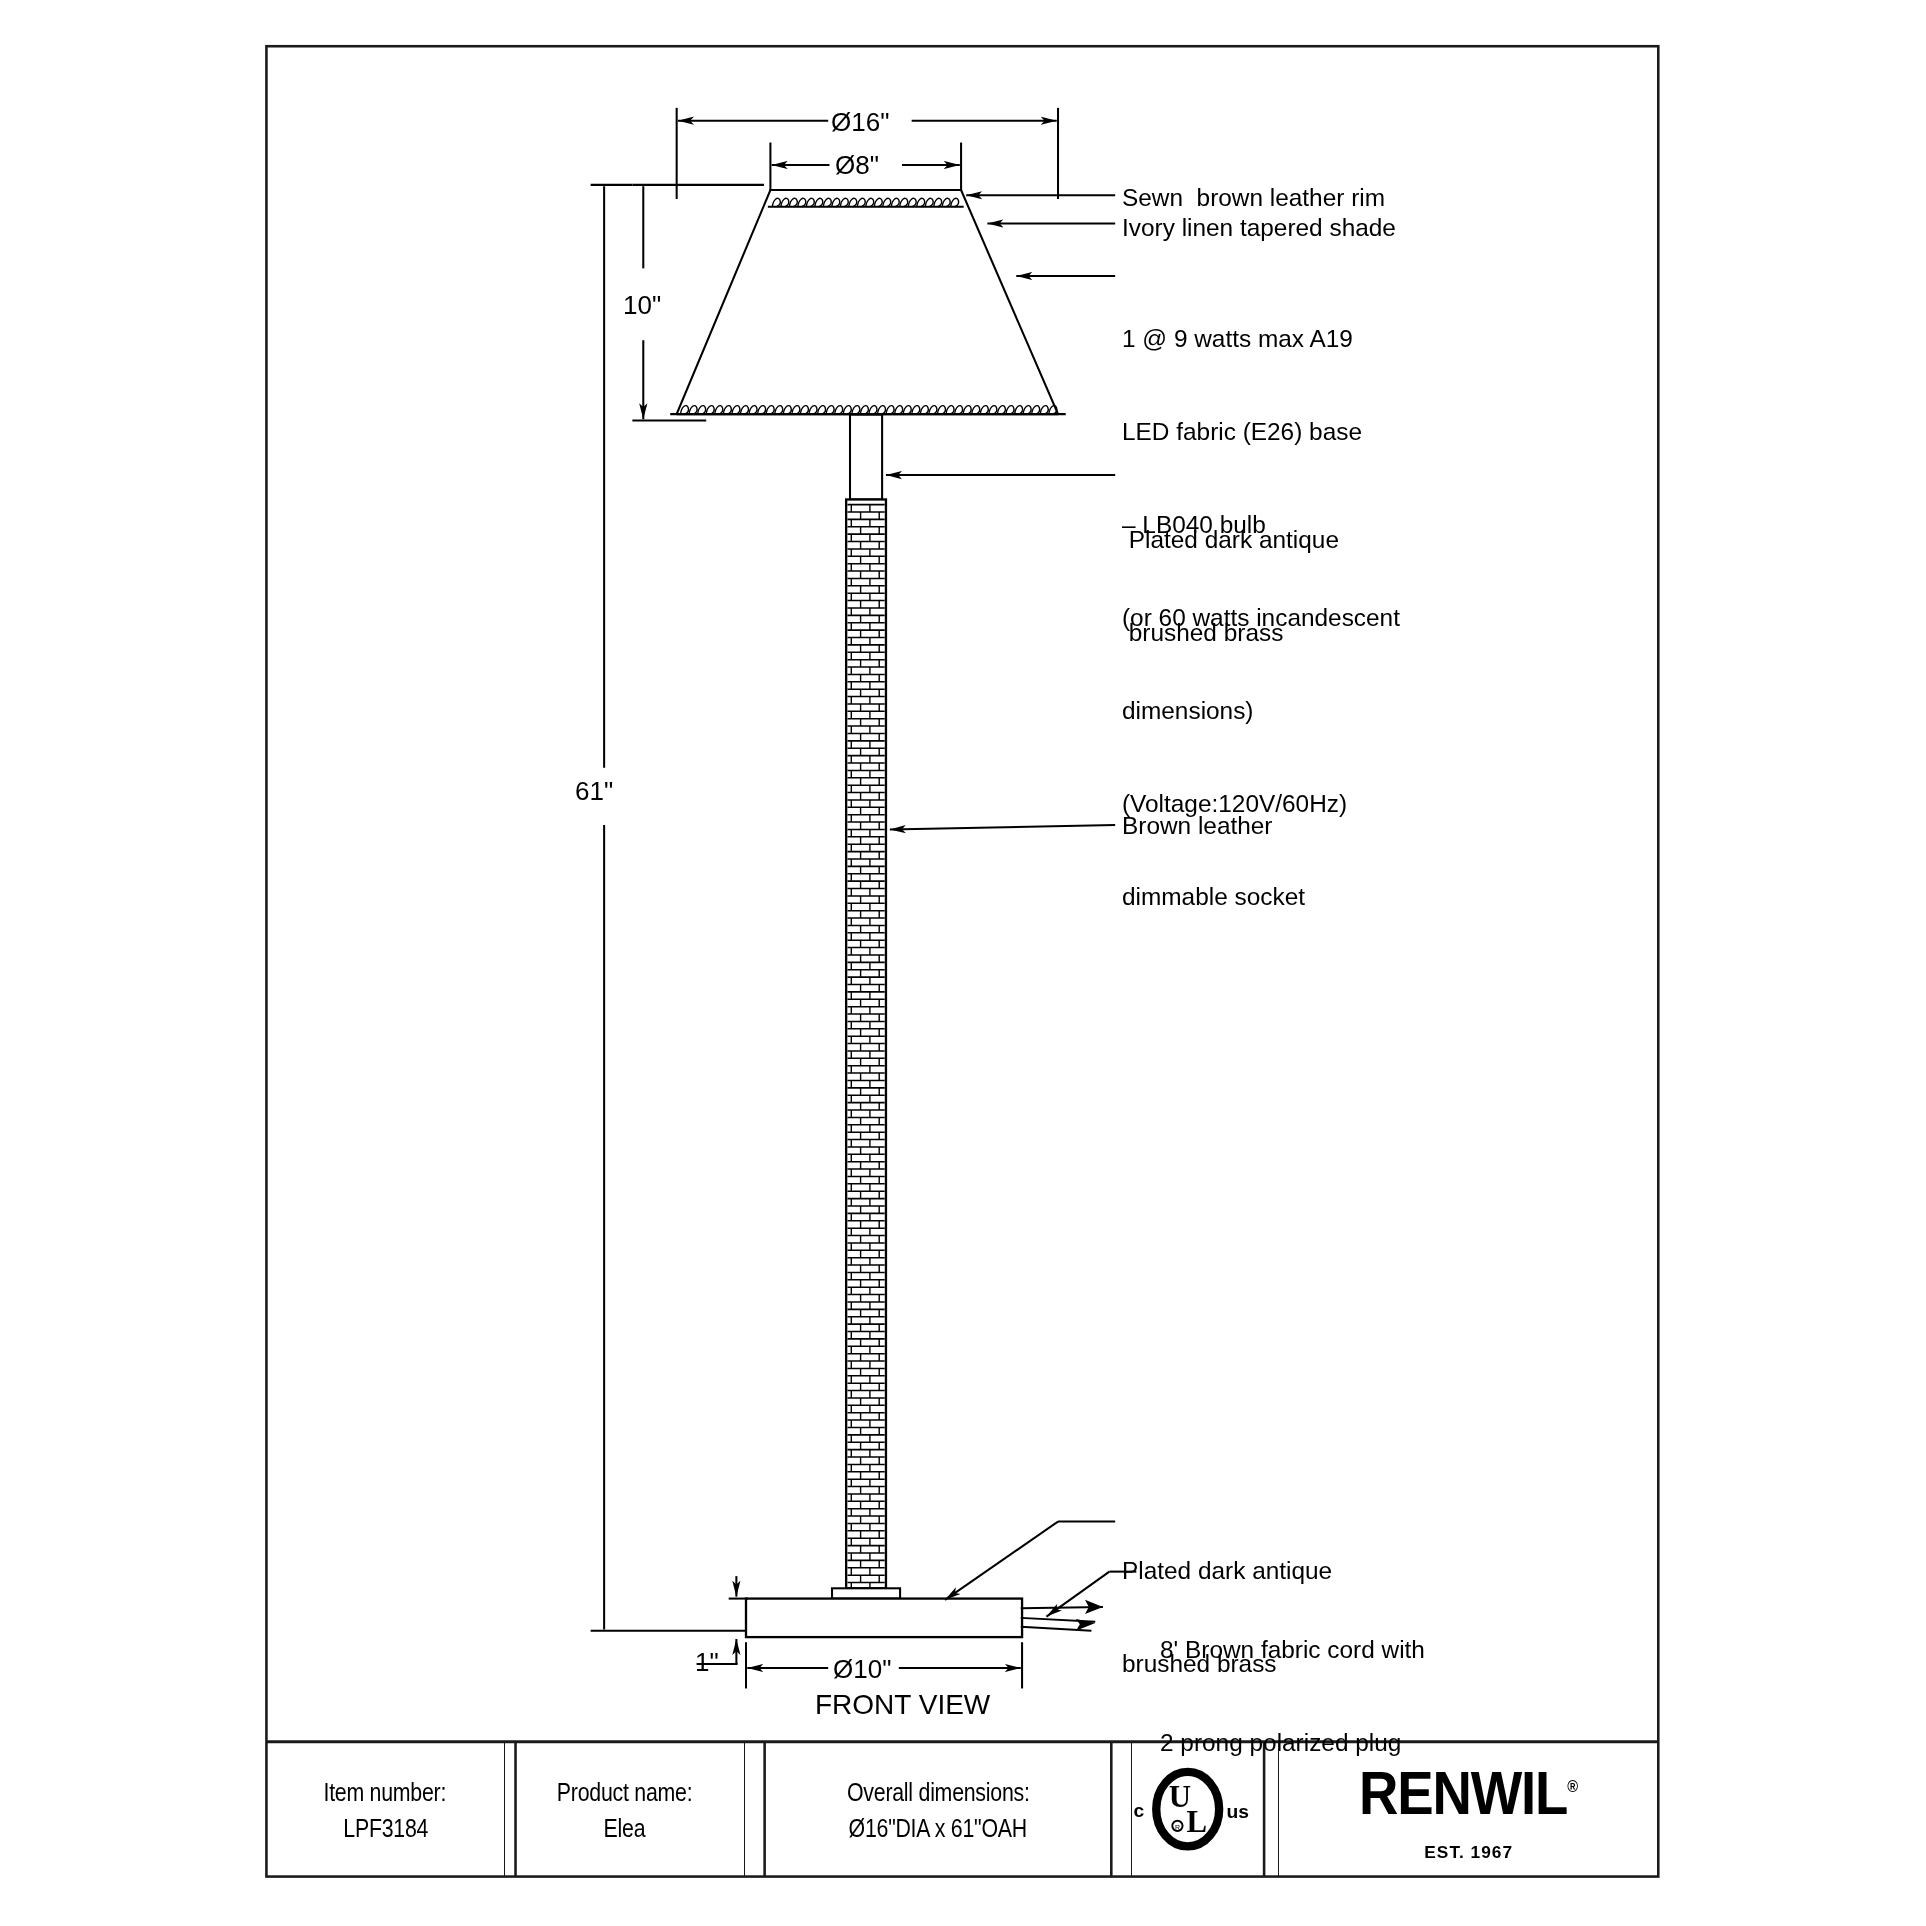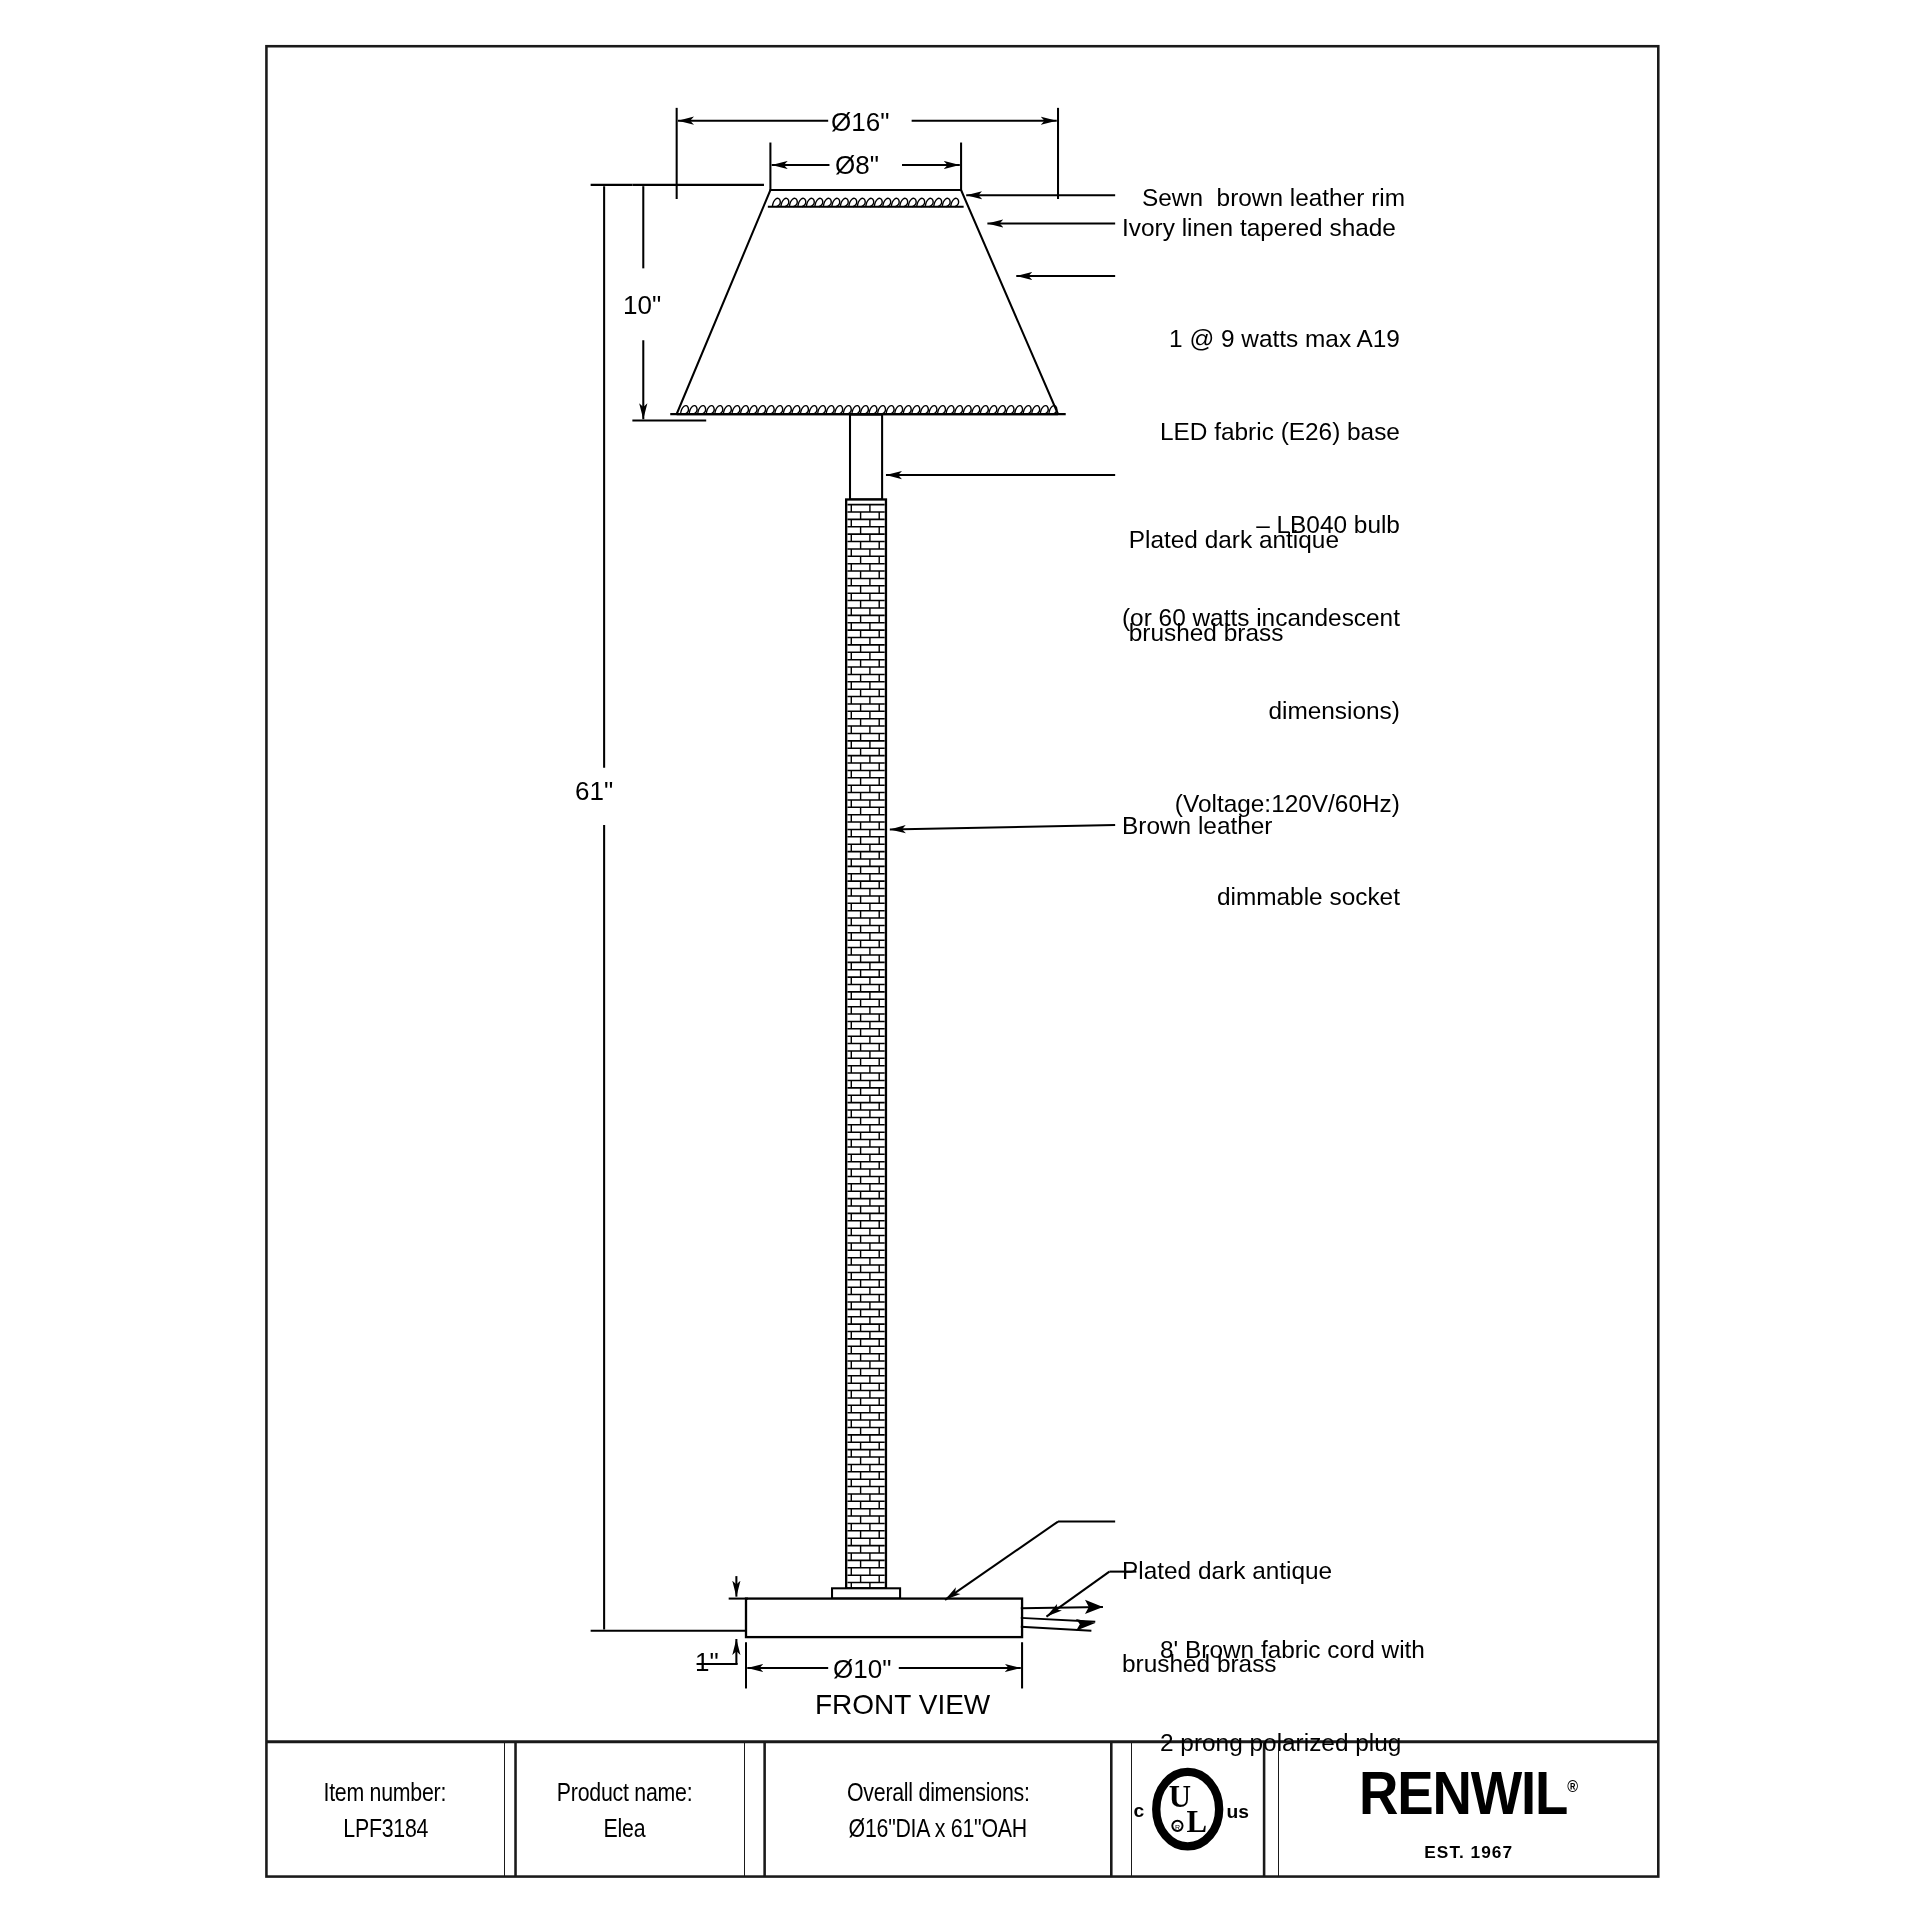--- a/index.html
+++ b/index.html
@@ -794,25 +794,25 @@
   <div class="dimtext" style="left:623px; top:290px;">10"</div>
 
   <div class="dimtext" style="left:575px; top:776px;">61"</div>
 
   <div class="dimtext" style="left:695px; top:1647px;">1"</div>
 
   <div class="dimtext" style="left:833px; top:1654px;">Ø10"</div>
 
   <div class="viewlabel" style="left:815px; top:1689px;">FRONT VIEW</div>
 
-  <div class="anno" style="left:1122px; top:182px;margin-left:20px;">Sewn  brown leather rim</div>
+  <div class="anno" style="left:1122px; top:182px;">Sewn  brown leather rim</div>
 
   <div class="anno" style="left:1122px; top:212px;">Ivory linen tapered shade</div>
 
-  <div class="anno" style="left:1122px; top:261px;text-align:right;">
+  <div class="anno" style="left:1122px; top:261px;">
     <div>1 @ 9 watts max A19</div>
     <div>LED fabric (E26) base</div>
     <div>– LB040 bulb</div>
     <div>(or 60 watts incandescent</div>
     <div>dimensions)</div>
     <div>(Voltage:120V/60Hz)</div>
     <div>dimmable socket</div>
   </div>
 
   <div class="anno" style="left:1122px; top:462px;">

